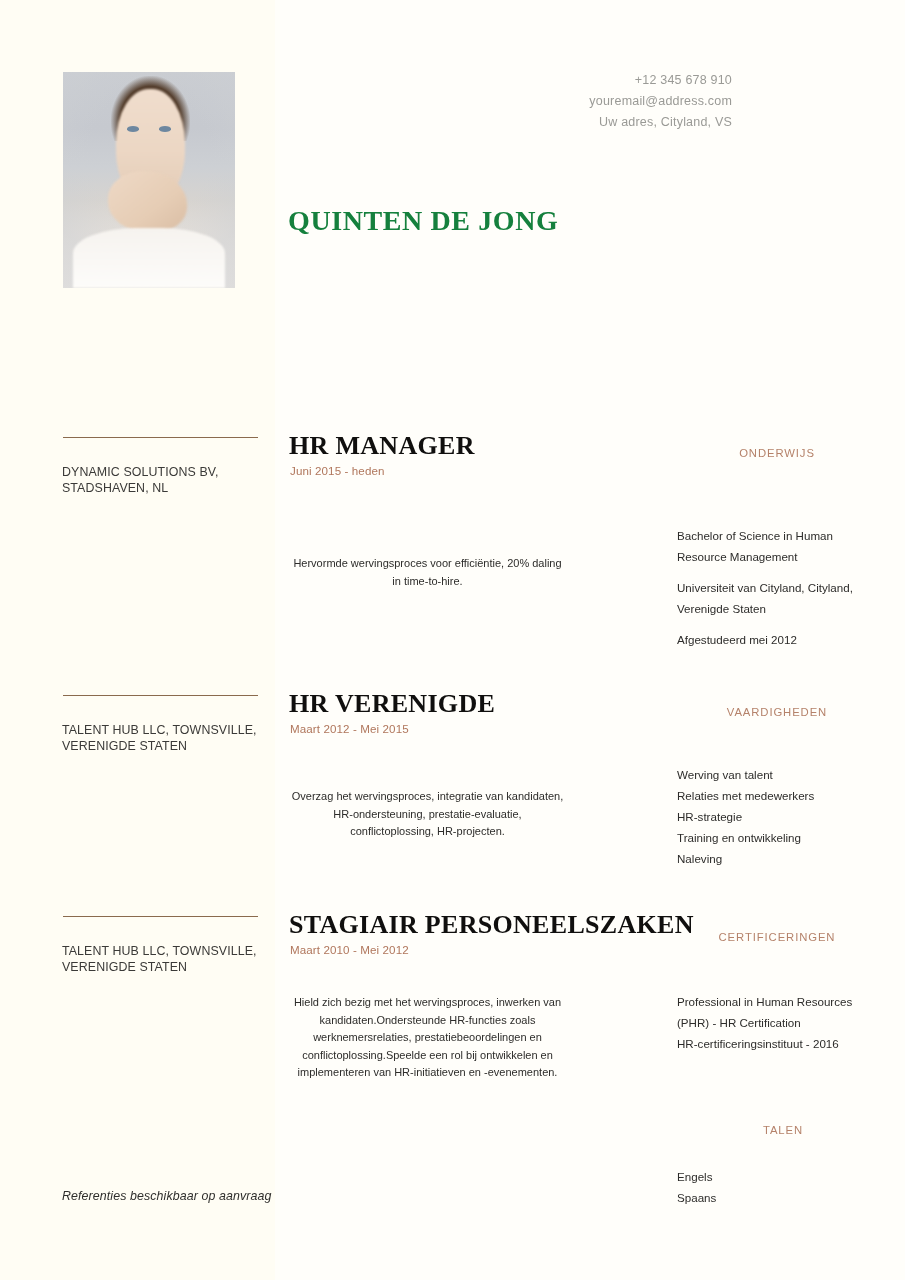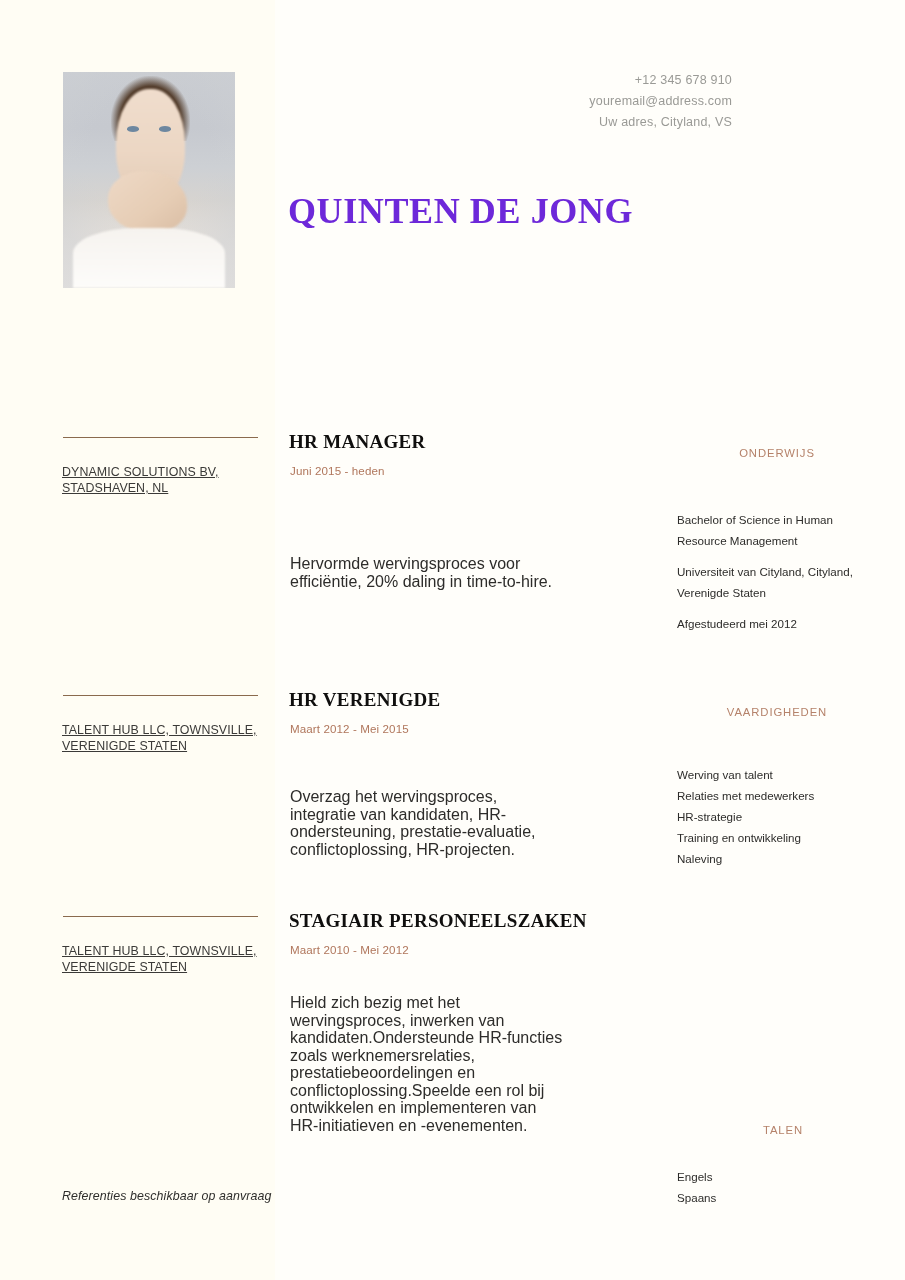--- a/index.html
+++ b/index.html
@@ -98,26 +98,26 @@
     left: 6%; bottom: 0;
     width: 88%; height: 28%;
     border-radius: 42% 42% 0 0;
     background: linear-gradient(to bottom, #f6f3ef, #fdfcfa);
     filter: blur(1px);
   }
 
   .name {
     position: absolute;
     left: 288px;
-    top: 190px;
+    top: 205px;
     font-family: "Liberation Serif", serif;
     font-weight: bold;
-    font-size: 36px;
+    font-size: 28px;
     letter-spacing: .6px;
-    color: #6d28d9;
+    color: #15803d;
   }
   .summary {
     position: absolute;
     left: 288px;
     top: 242px;
     width: 556px;
     font-size: 18px;
     line-height: 35px;
     color: #22211f;
     font-weight: 350;
@@ -135,47 +135,47 @@
   }
   .exp .company {
     position: absolute;
     left: 62px;
     top: 27px;
     width: 200px;
     font-size: 12.4px;
     line-height: 16px;
     color: #3b3a38;
     letter-spacing: .1px;
-    text-decoration: underline;
   }
   .exp .title {
     position: absolute;
     left: 289px;
     top: -6px;
     font-family: "Liberation Serif", serif;
     font-weight: bold;
-    font-size: 19px;
+    font-size: 26px;
     letter-spacing: .3px;
     color: #100f0e;
   }
   .exp .dates {
     position: absolute;
     left: 290px;
     top: 27px;
     font-size: 11.6px;
     color: #b0765c;
     letter-spacing: .1px;
   }
   .exp .desc {
     position: absolute;
     left: 290px;
     width: 275px;
-    font-size: 16px;
+    font-size: 11px;
     line-height: 17.5px;
     color: #2d2c2a;
+    text-align: center;
   }
 
   
   .side { position: absolute; left: 677px; width: 200px; }
   .side .head {
     font-size: 11.3px;
     letter-spacing: .9px;
     color: #b5826a;
     text-align: center;
   }
@@ -245,36 +245,44 @@
   <div class="exp" style="top:916px;">
     <div class="rule"></div>
     <div class="company">TALENT HUB LLC, TOWNSVILLE, VERENIGDE STATEN</div>
     <div class="title">STAGIAIR PERSONEELSZAKEN</div>
     <div class="dates">Maart 2010 - Mei 2012</div>
     <div class="desc" style="top:78px;">Hield zich bezig met het wervingsproces, inwerken van kandidaten.Ondersteunde HR-functies zoals werknemersrelaties, prestatiebeoordelingen en conflictoplossing.Speelde een rol bij ontwikkelen en implementeren van HR-initiatieven en -evenementen.</div>
   </div>
 
   <div class="side" style="top:447px;">
     <div class="head">ONDERWIJS</div>
-    <div class="group" style="margin-top:51px;">Bachelor of Science in Human Resource Management</div>
+    <div class="group" style="margin-top:67px;">Bachelor of Science in Human Resource Management</div>
     <div class="group">Universiteit van Cityland, Cityland, Verenigde Staten</div>
     <div class="group">Afgestudeerd mei 2012</div>
   </div>
 
   <div class="side" style="top:706px;">
     <div class="head">VAARDIGHEDEN</div>
     <div style="margin-top:46px;">
       <div class="listitem">Werving van talent</div>
       <div class="listitem">Relaties met medewerkers</div>
       <div class="listitem">HR-strategie</div>
       <div class="listitem">Training en ontwikkeling</div>
       <div class="listitem">Naleving</div>
     </div>
   </div>
 
+  <div class="side" style="top:931px;">
+    <div class="head">CERTIFICERINGEN</div>
+    <div style="margin-top:48px;">
+      <div class="listitem">Professional in Human Resources</div>
+      <div class="listitem">(PHR) - HR Certification</div>
+      <div class="listitem">HR-certificeringsinstituut - 2016</div>
+    </div>
+  </div>
 
   <div class="side" style="top:1124px; left:683px;">
     <div class="head">TALEN</div>
     <div style="margin-top:30px; margin-left:-6px;">
       <div class="listitem">Engels</div>
       <div class="listitem">Spaans</div>
     </div>
   </div>
 
   <div class="footer-note">Referenties beschikbaar op aanvraag</div>

